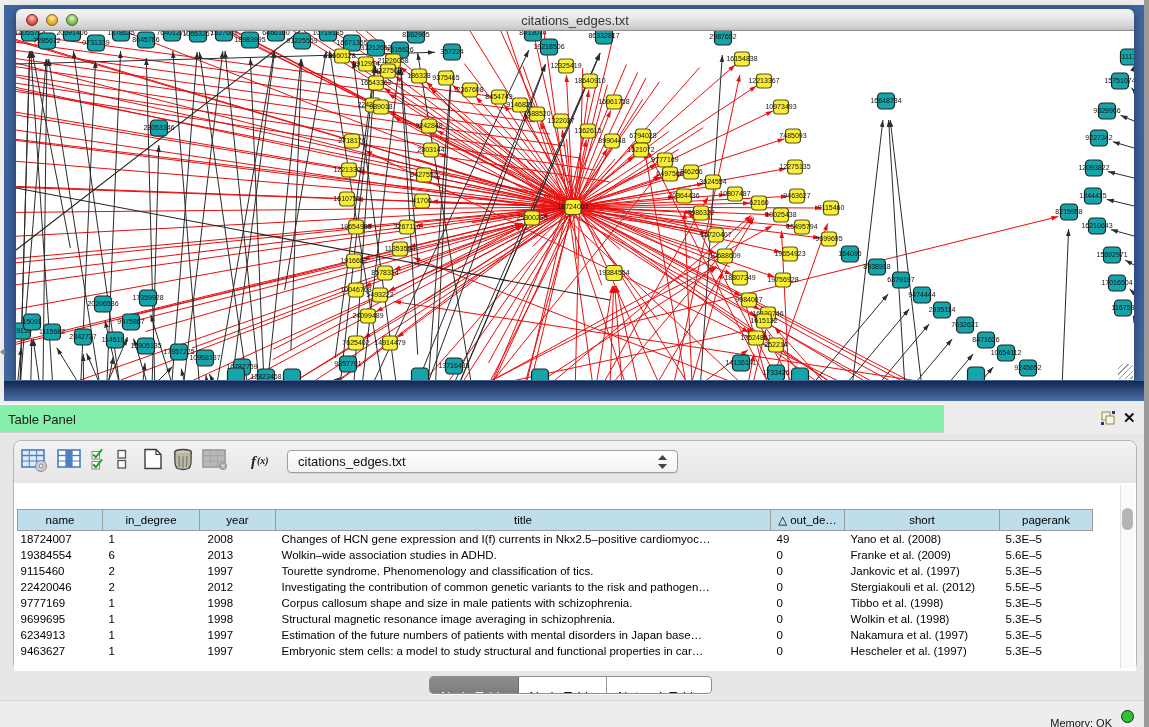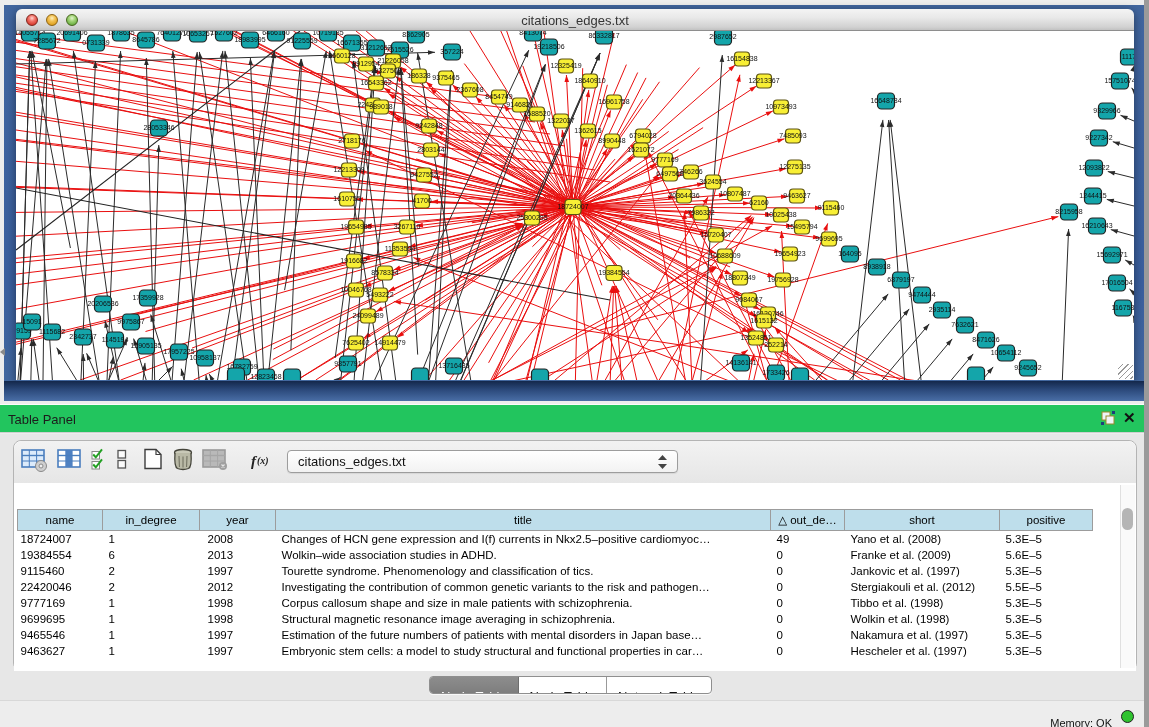--- a/index.html
+++ b/index.html
@@ -11,21 +11,21 @@
 #titlebar { position:absolute; left:0; top:0; width:1118px; height:22px; border-radius:6px 6px 0 0; background:linear-gradient(180deg,#f4f4f4 0%,#e9e9e9 40%,#d2d2d2 85%,#c2c2c2 100%); border-bottom:1px solid #8e8e8e; }
 #title { position:absolute; left:0; top:4px; width:100%; text-align:center; font-size:13px; color:#353535; }
 .tl { position:absolute; top:4.5px; width:12px; height:12px; border-radius:50%; }
 #tl-r { left:10px; background:radial-gradient(circle at 50% 32%, #ffd5d1 0%, #f2766c 35%, #d93f33 75%, #9c271d 100%); border:1px solid #7e261e;}
 #tl-y { left:30px; background:radial-gradient(circle at 50% 32%, #fdf0c0 0%, #f3c356 35%, #e0a324 75%, #95671a 100%); border:1px solid #8f6413;}
 #tl-g { left:50px; background:radial-gradient(circle at 50% 32%, #e2f3cd 0%, #a4d579 35%, #6fb246 75%, #3f7a22 100%); border:1px solid #47661f;}
 #graph { position:absolute; left:0; top:22px; width:1118px; height:349px; background:#fff; overflow:hidden; }
 #resize { position:absolute; right:1px; bottom:1px; width:15px; height:15px;
   background:repeating-linear-gradient(135deg, transparent 0 3px, #999 3px 4px); }
 #leftarrow { position:absolute; left:0px; top:348px; width:0; height:0; border-top:4px solid transparent; border-bottom:4px solid transparent; border-right:5px solid #8a8a8a; }
-#tphead { position:absolute; left:0; top:404px; width:1144px; height:29px; background:#22c55e; border-top:1px solid #fbfbfb; border-bottom:1px solid #cfcfcf; }
+#tphead { position:absolute; left:0; top:404px; width:944px; height:29px; background:#86efac; border-top:1px solid #fbfbfb; border-bottom:1px solid #cfcfcf; }
 #tphead span { position:absolute; left:8px; top:7px; font-size:13px; color:#1c1c1c; }
 #tpbody { position:absolute; left:0; top:434px; width:1144px; height:293px; background:#e7e7e7; }
 #closex { position:absolute; left:1123px; top:409px; font-size:15px; font-weight:bold; color:#111; }
 #floatico { position:absolute; left:1101px; top:411px; width:15px; height:15px; }
 #toolpanel { position:absolute; left:13px; top:440px; width:1124px; height:231px; background:#fff; border:1px solid #b4b4b4; border-radius:8px; }
 #toolbar { position:absolute; left:14px; top:441px; width:1122px; height:42px; background:linear-gradient(180deg,#f2f2f2,#e6e6e6); border-radius:8px 8px 0 0; }
 #combo { position:absolute; left:287px; top:450px; width:391px; height:23px; background:linear-gradient(180deg,#ffffff,#f2f2f2); border:1px solid #9d9d9d; border-radius:4px; box-shadow:0 1px 1px rgba(0,0,0,.08); }
 #combo span { position:absolute; left:10px; top:3px; font-size:13px; color:#111; }
 #tablewrap { position:absolute; left:14px; top:483px; width:1122px; height:187px; background:#fff; overflow:hidden; border-radius:0 0 8px 8px;margin-top:25px; }
 table { border-collapse:collapse; table-layout:fixed; font-size:11.5px; color:#000; }
@@ -880,21 +880,21 @@
           <col style="width:93px">
         </colgroup>
     <tbody>
           <tr>
             <th>name</th>
             <th>in_degree</th>
             <th>year</th>
             <th>title</th>
             <th>△ out_de…</th>
             <th>short</th>
-            <th>positive</th>
+            <th>pagerank</th>
           </tr>
     <tr>
             <td>18724007</td>
             <td>1</td>
             <td style="padding-left:8px">2008</td>
             <td>Changes of HCN gene expression and I(f) currents in Nkx2.5–positive cardiomyoc…</td>
             <td>49</td>
             <td>Yano et al. (2008)</td>
             <td>5.3E–5</td>
           </tr>
@@ -937,21 +937,21 @@
           <tr>
             <td>9699695</td>
             <td>1</td>
             <td style="padding-left:8px">1998</td>
             <td>Structural magnetic resonance image averaging in schizophrenia.</td>
             <td>0</td>
             <td>Wolkin et al. (1998)</td>
             <td>5.3E–5</td>
           </tr>
           <tr>
-            <td>9465546</td>
+            <td>6234913</td>
             <td>1</td>
             <td style="padding-left:8px">1997</td>
             <td>Estimation of the future numbers of patients with mental disorders in Japan base…</td>
             <td>0</td>
             <td>Nakamura et al. (1997)</td>
             <td>5.3E–5</td>
           </tr>
           <tr>
             <td>9463627</td>
             <td>1</td>

